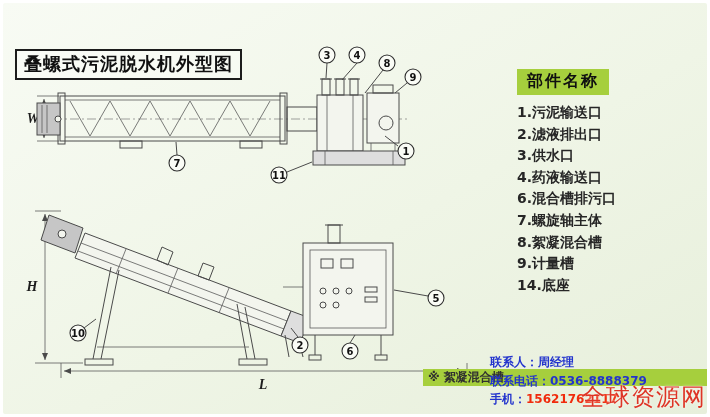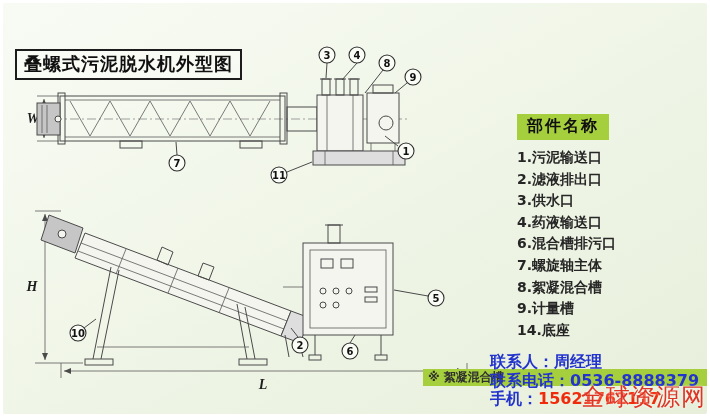--- a/index.html
+++ b/index.html
@@ -19,27 +19,27 @@
   .fill-dark{fill:#c6c6c6;stroke:#4a4a4a;stroke-width:1;}
   .fill-light{fill:#f3f5ee;stroke:#4a4a4a;stroke-width:1;}
   .fill-mid{fill:#dedede;stroke:#4a4a4a;stroke-width:1;}
   .dash{stroke:#7a7a7a;stroke-width:.7;fill:none;stroke-dasharray:9 3 2 3;}
   .callout circle{fill:#fafcf6;stroke:#2e2e2e;stroke-width:1.1;}
   .callout line{stroke:#4a4a4a;stroke-width:1;}
   .callout text{font:bold 10px "DejaVu Sans",sans-serif;fill:#111;}
   .dim{font:italic bold 14px "Liberation Serif",serif;fill:#1d1d1d;}
   .parts-panel{position:absolute;left:514px;top:66px;width:194px;}
   .parts-header{display:inline-block;background:#a6cf3d;color:#101010;
-    font-size:16px;font-weight:bold;letter-spacing:2px;padding:2px 10px 3px;margin-top:45px;}
+    font-size:16px;font-weight:bold;letter-spacing:2px;padding:2px 10px 3px;}
   .parts-list{margin-top:7px;font-size:14px;font-weight:bold;color:#262626;}
   .part-row{line-height:21.6px;white-space:nowrap;}
   .note-banner{position:absolute;left:420px;top:366px;width:290px;height:17px;
     background:#a6cf3d;z-index:1;font-size:12px;font-weight:bold;color:#303030;
     line-height:17px;padding-left:5px;}
-  .contact{position:absolute;left:487px;top:350px;z-index:2;font-size:16px;
+  .contact{position:absolute;left:487px;top:350px;z-index:2;font-size:12px;
     font-weight:bold;color:#2334cd;line-height:18.5px;white-space:nowrap;}
   .contact .red{color:#f02b0c;}
   .watermark{position:absolute;right:1px;bottom:1px;z-index:3;font-size:24px;
     font-weight:normal;color:#de3526;letter-spacing:1px;
     text-shadow:0 0 3px rgba(255,255,255,.85);}
 </style>
 </head>
 <body>
 
 <div class="page">

